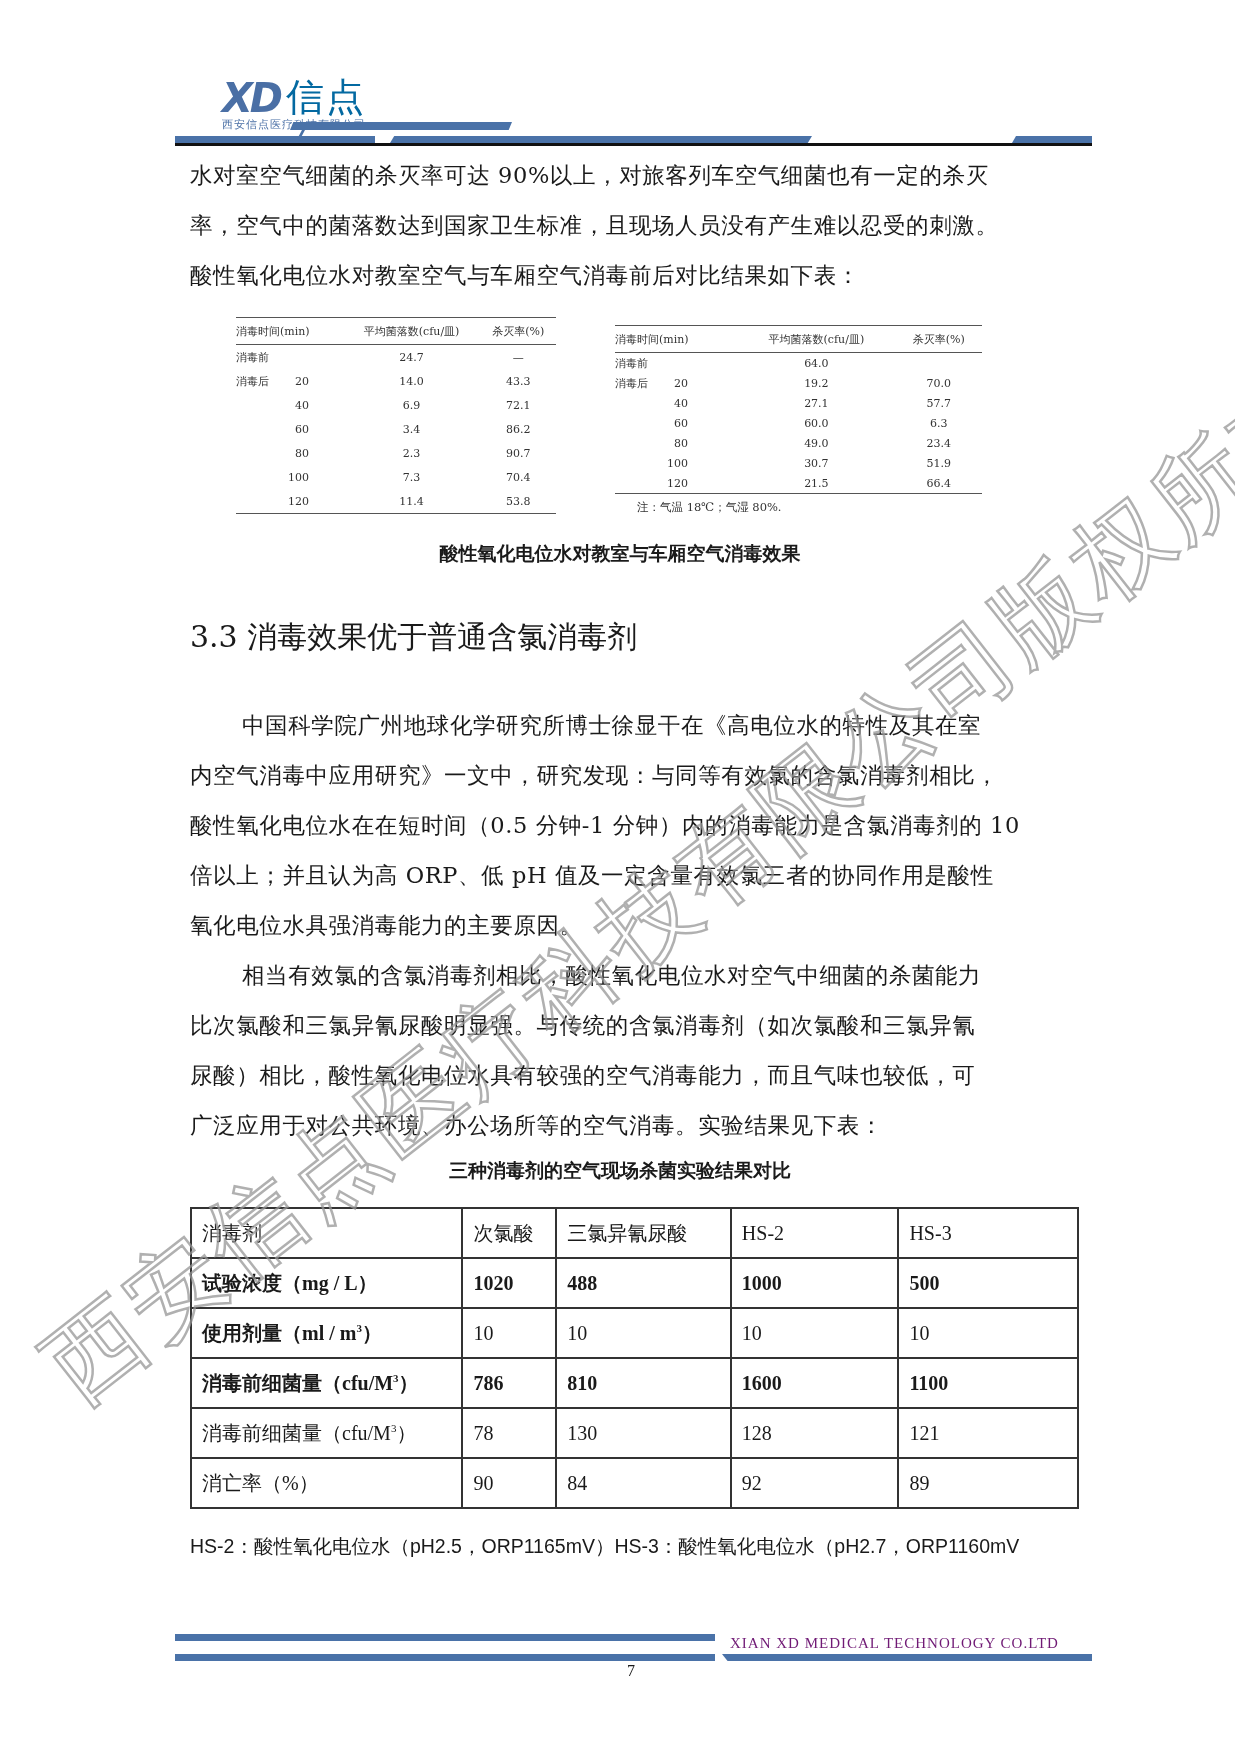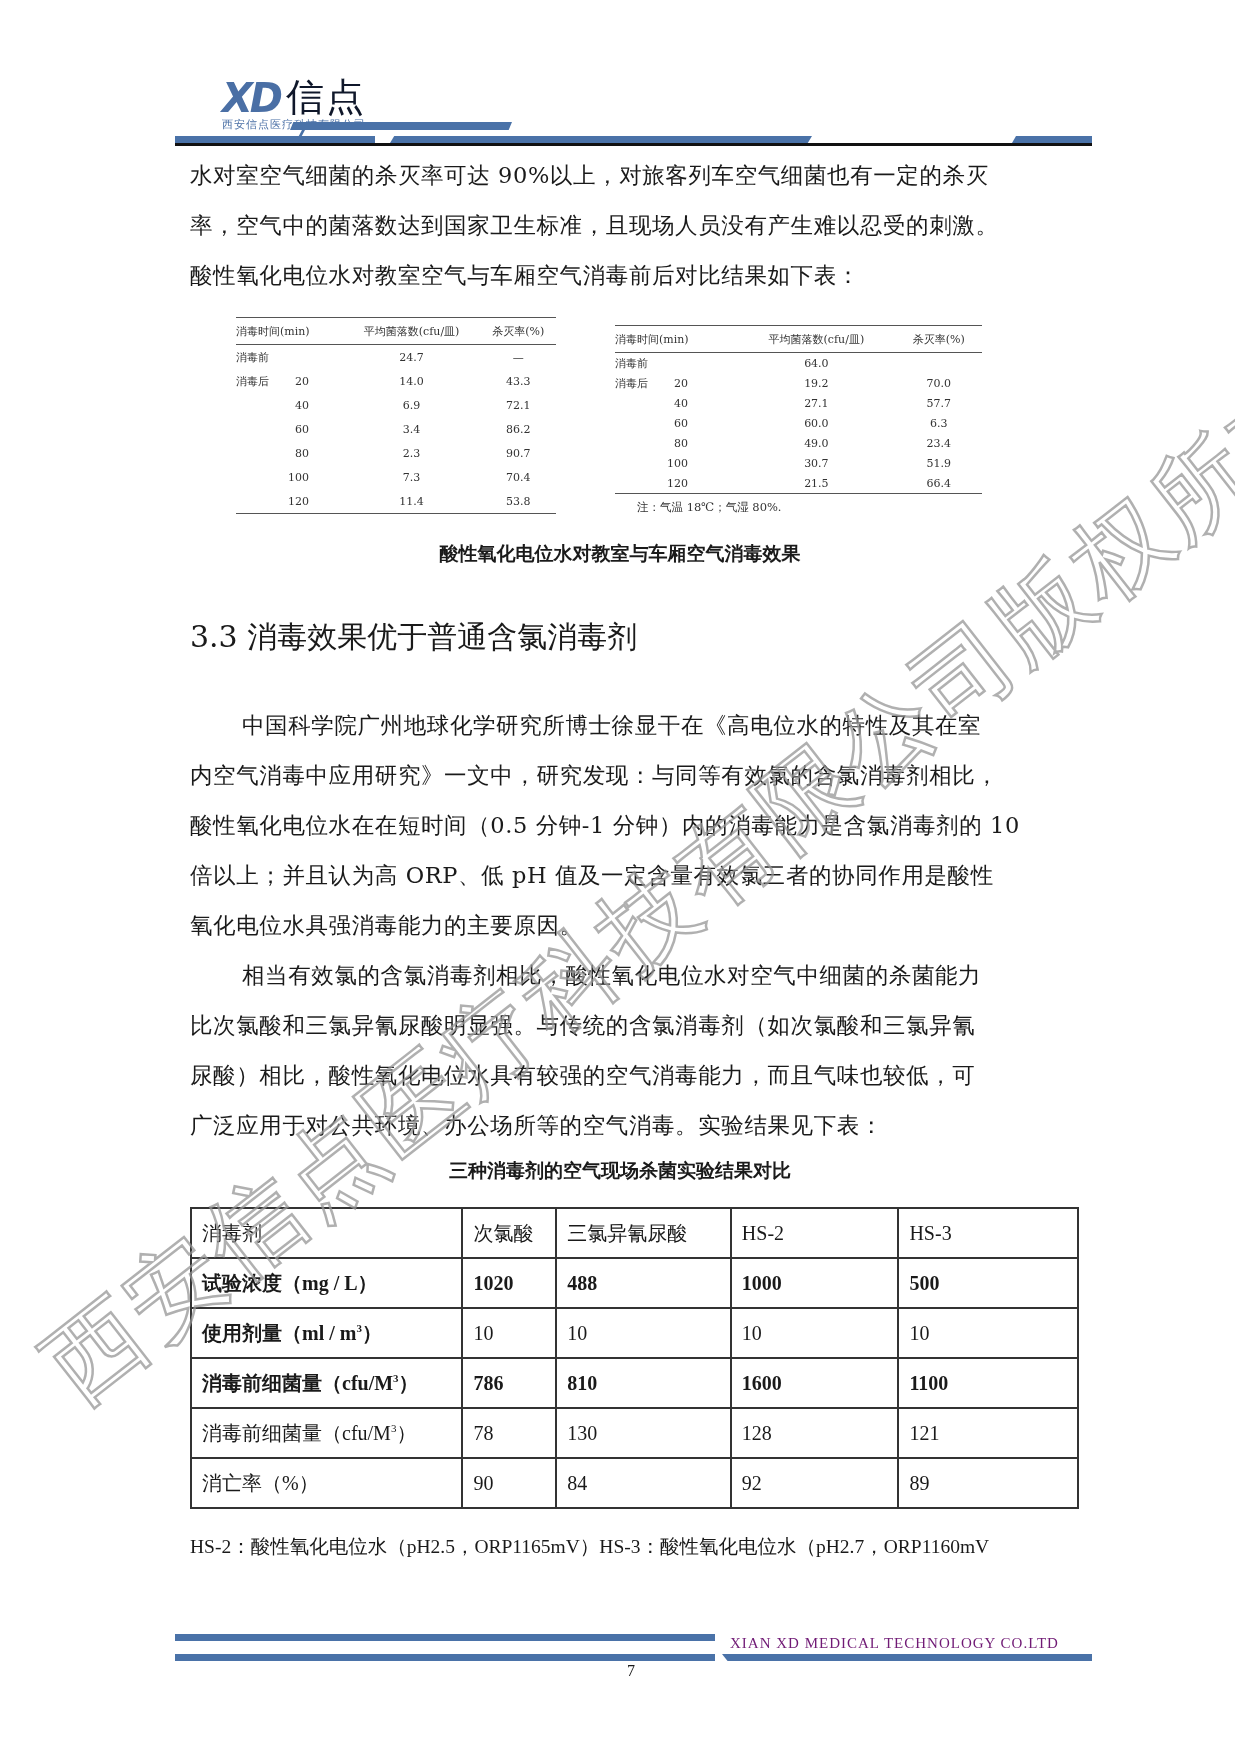--- a/index.html
+++ b/index.html
@@ -2,21 +2,21 @@
 <html><head>
 <meta charset="utf-8">
 <style>
   html, body { margin:0; padding:0; background:#ffffff; }
   body { width:1235px; height:1749px; position:relative; overflow:hidden;
          font-family:"DejaVu Serif","Liberation Serif",serif; color:#1a1a1a; }
 
   
   .hdr-logo { position:absolute; left:222px; top:72px; display:flex; align-items:center; gap:6px; }
   .hdr-logo .xd { font-family:"DejaVu Sans",sans-serif; font-weight:bold; font-size:40px; color:#4a6fa5; letter-spacing:-3px; font-style:italic; }
-  .hdr-logo .cn { font-family:"DejaVu Sans",sans-serif; font-size:38px; color:#0f172a; letter-spacing:2px; }
+  .hdr-logo .cn { font-family:"DejaVu Sans",sans-serif; font-size:38px; color:#0369a1; letter-spacing:2px; }
   .hdr-sub { position:absolute; left:222px; top:117px; font-size:11px; color:#4a6fa5; letter-spacing:1px; font-family:"DejaVu Serif",serif; }
   .bar { position:absolute; background:#4a72a8; }
   .hdr-rule { position:absolute; left:175px; top:143px; width:917px; height:3px; background:#111; }
 
   
   .para { position:absolute; left:190px; width:860px; font-size:22.5px; line-height:50px; letter-spacing:0.6px; }
   .para p { margin:0; }
   .indent { text-indent:52px; }
 
   
@@ -33,21 +33,21 @@
 
   .caption { position:absolute; font-family:"DejaVu Sans",sans-serif; font-weight:bold; font-size:19px; text-align:center; }
   .section-title { position:absolute; left:190px; top:617px; font-size:30px; font-weight:normal; font-family:"DejaVu Serif",serif; }
 
   
   .cmp { position:absolute; left:190px; top:1207px; width:889px; border-collapse:collapse; font-size:20px; font-family:"Liberation Serif",serif; }
   .cmp td { border:2px solid #333; height:48px; padding:0 10px; vertical-align:middle; }
   .cmp td.b { font-weight:bold; }
   .cmp sup { font-size:11px; }
 
-  .footnote { position:absolute; left:190px; top:1533px; font-size:19.5px; font-family:Liberation Serif, serif; }
+  .footnote { position:absolute; left:190px; top:1533px; font-size:19.5px; font-family:Liberation Sans, sans-serif; }
 
   
   .ftr-text { position:absolute; left:730px; top:1635px; font-size:15px; color:#701a75; letter-spacing:1px; font-family:"Liberation Serif",serif; }
   .pageno { position:absolute; left:627px; top:1662px; font-size:16px; font-family:"Liberation Serif",serif; }
 
   
   .wm { position:absolute; left:20px; top:1330px; transform-origin:0 0; transform:rotate(-38deg);
         font-family:"DejaVu Sans",sans-serif; font-size:96px; color:transparent;
         -webkit-text-stroke:2.5px rgba(150,150,150,0.75); white-space:nowrap; letter-spacing:4px; pointer-events:none; }
 </style>

